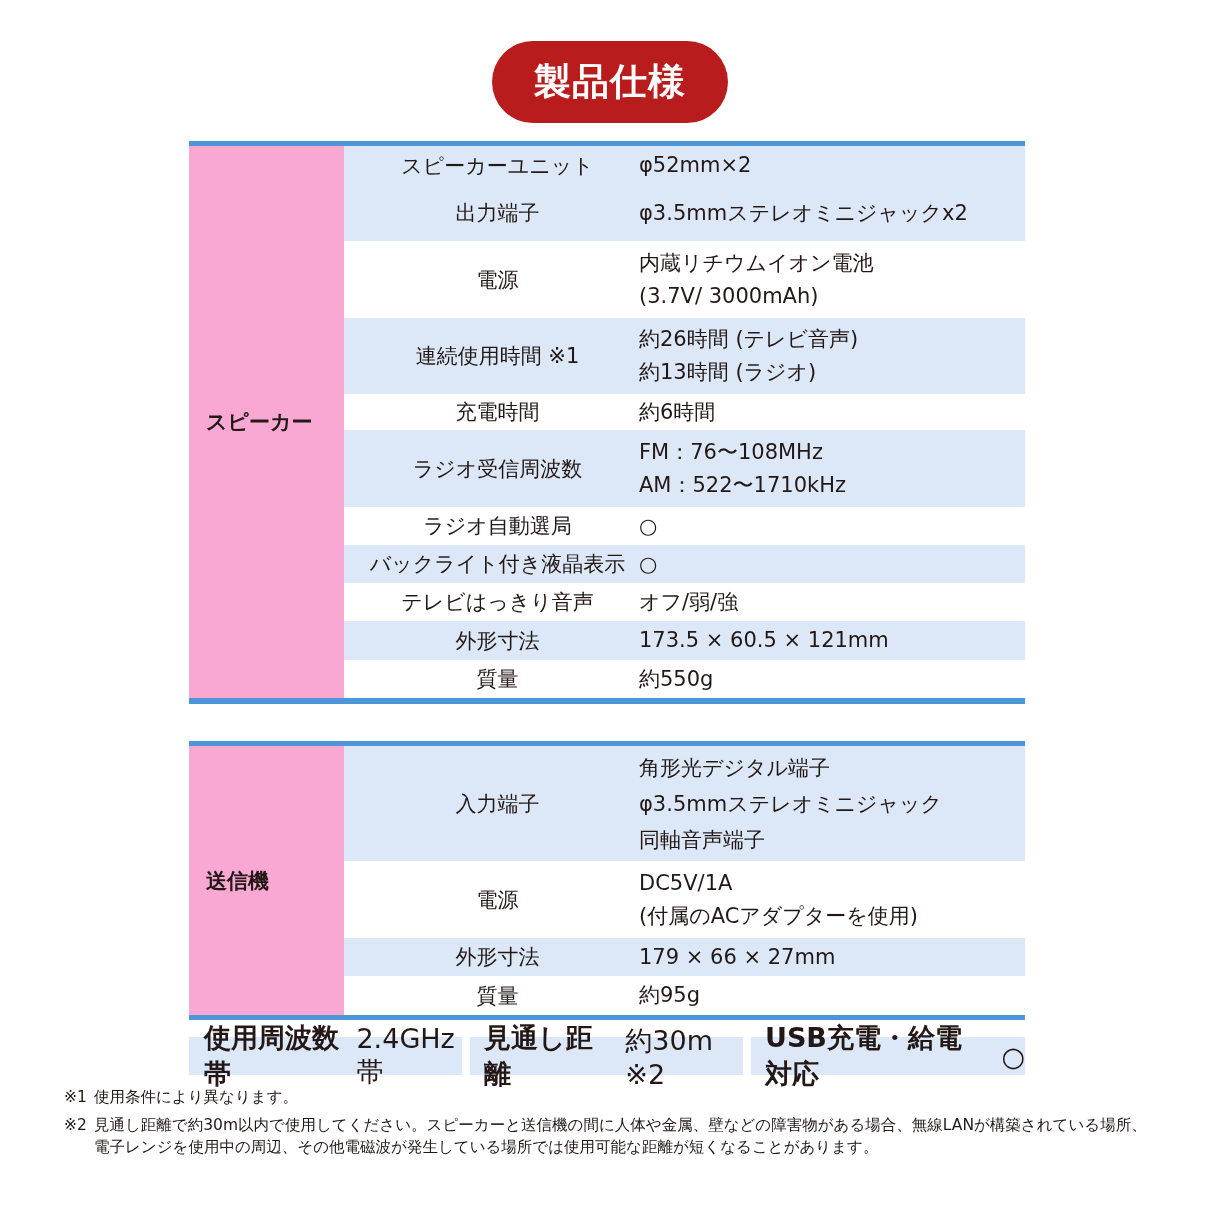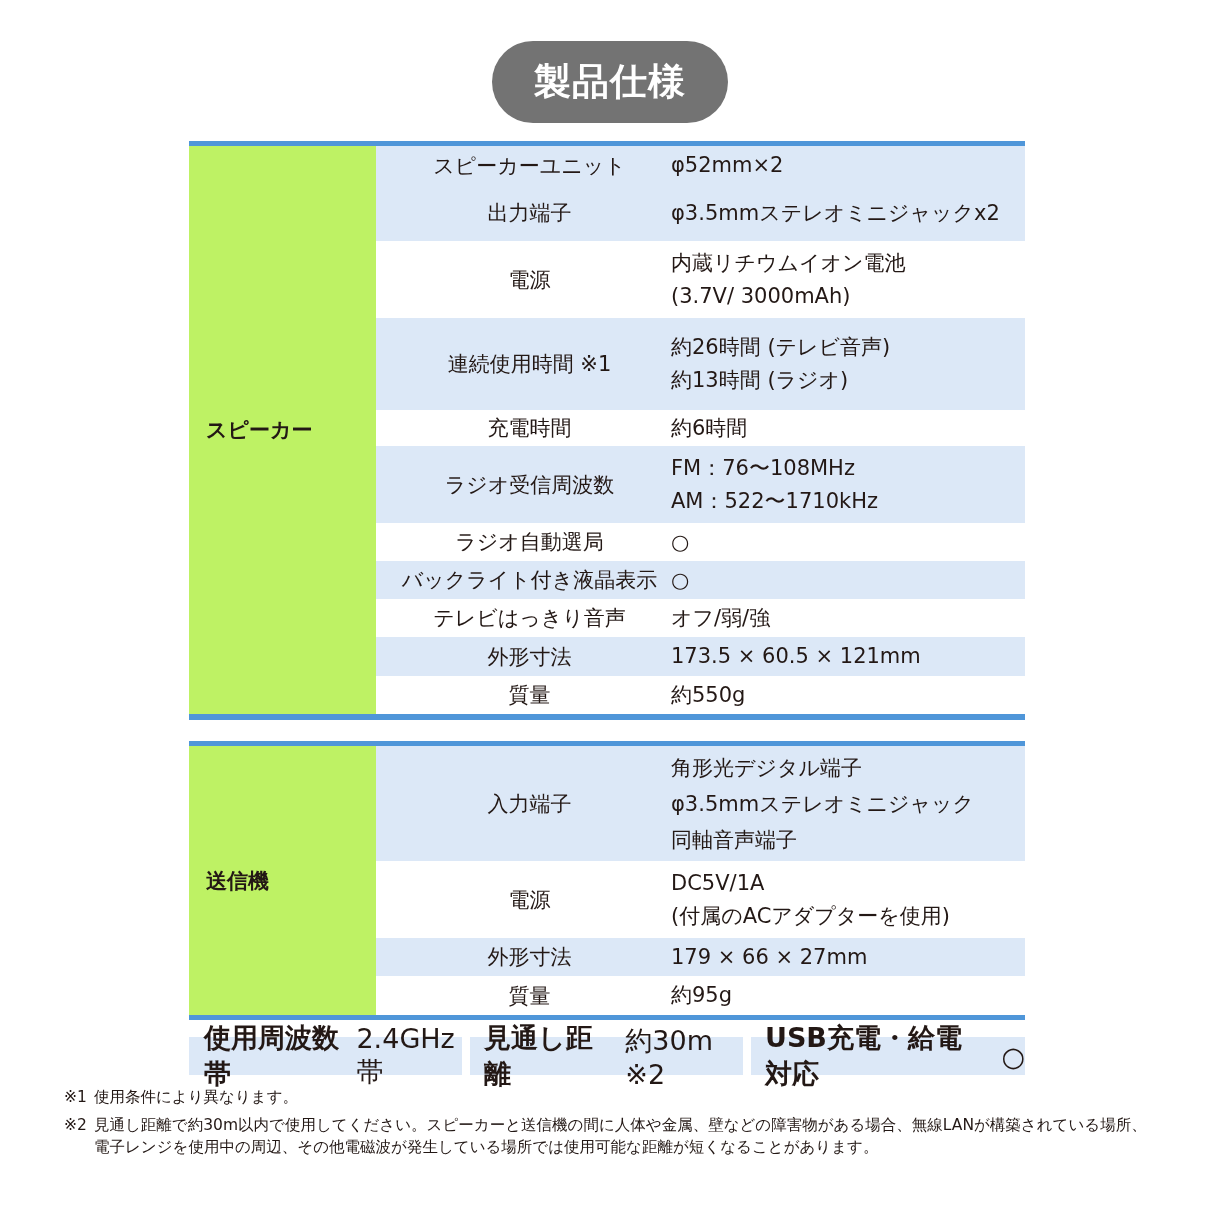--- a/index.html
+++ b/index.html
@@ -1,30 +1,30 @@
 <!DOCTYPE html>
 <html><head>
 <meta charset="utf-8">
 <style>
   * { box-sizing: border-box; margin: 0; padding: 0; }
   html, body { width: 1214px; height: 1214px; background: #ffffff; overflow: hidden; }
   body { position: relative; font-family: "DejaVu Sans", "Liberation Sans", sans-serif; color: #231815; }
 
   .title-pill {
     position: absolute; left: 492px; top: 41px; width: 236px; height: 82px;
-    background: #737373; border-radius: 41px;
+    background: #b91c1c; border-radius: 41px;
     display: flex; align-items: center; justify-content: center;
   }
   .title-pill span { color: #ffffff; font-weight: bold; font-size: 37px; letter-spacing: 1px; }
 
   .spec-table { position: absolute; left: 189px; width: 836px; }
   .spec-table .bar { height: 5px; background: #4f96d9; }
   .spec-table .body { display: flex; }
   .spec-table .group-label {
-    width: 187px; background: #bef264;
+    width: 155px; background: #f9a8d4;
     display: flex; align-items: center; padding-left: 17px;
     font-weight: bold; font-size: 21px;
   }
   .spec-table .rows { flex: 1; }
   .row { display: flex; align-items: center; font-size: 21px; }
   .row.shaded { background: #dce8f7; }
   .row.plain { background: #ffffff; }
   .row .key { width: 295px; padding-left: 12px; text-align: center; }
   .row .val { flex: 1; line-height: 33px; }
 
@@ -61,21 +61,21 @@
         <div class="key">出力端子</div>
         <div class="val">φ3.5mmステレオミニジャックx2</div>
       </div>
       <div class="row plain" style="height:77px">
         <div class="key">電源</div>
         <div class="val">
           <div>内蔵リチウムイオン電池</div>
           <div>(3.7V/ 3000mAh)</div>
         </div>
       </div>
-      <div class="row shaded" style="height:92px">
+      <div class="row shaded" style="height:76px">
         <div class="key">連続使用時間 ※1</div>
         <div class="val">
           <div>約26時間 (テレビ音声)</div>
           <div>約13時間 (ラジオ)</div>
         </div>
       </div>
       <div class="row plain" style="height:36px">
         <div class="key">充電時間</div>
         <div class="val">約6時間</div>
       </div>

